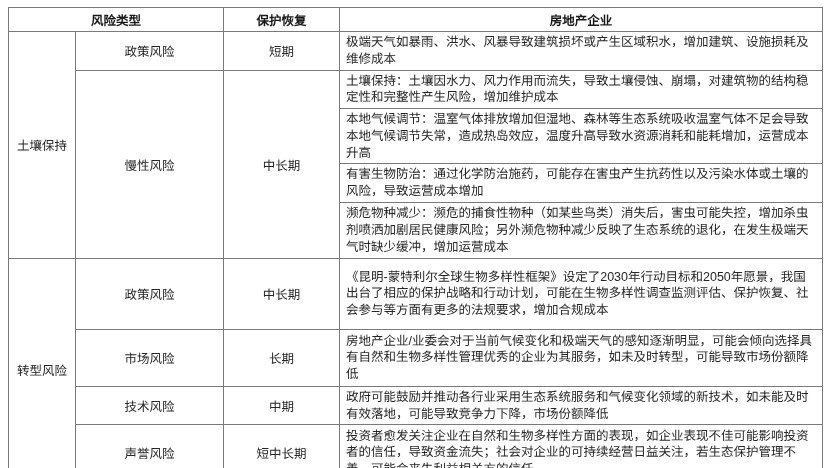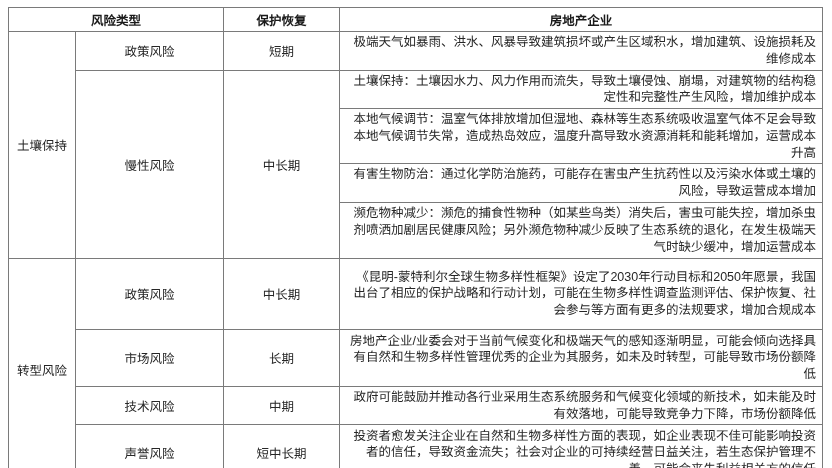--- a/index.html
+++ b/index.html
@@ -31,21 +31,21 @@
     font-weight:700;
     text-align:center;
     padding:2px 12px;
     color:#1a1a1a;
   }
   .cell-center{
     text-align:center;
     padding:2px 4px;
   }
   .cell-desc{
-    text-align:right;
+    text-align:left;
     padding:2px 6px;
     line-height:1.34;
     word-break:break-all;
   }
   
   tr.hrow{height:23px;}
   tr.r1{height:33px;}
   tr.r2{height:35px;}
   tr.r3{height:53px;margin-left:20px;}
   tr.r4{height:37px;}

